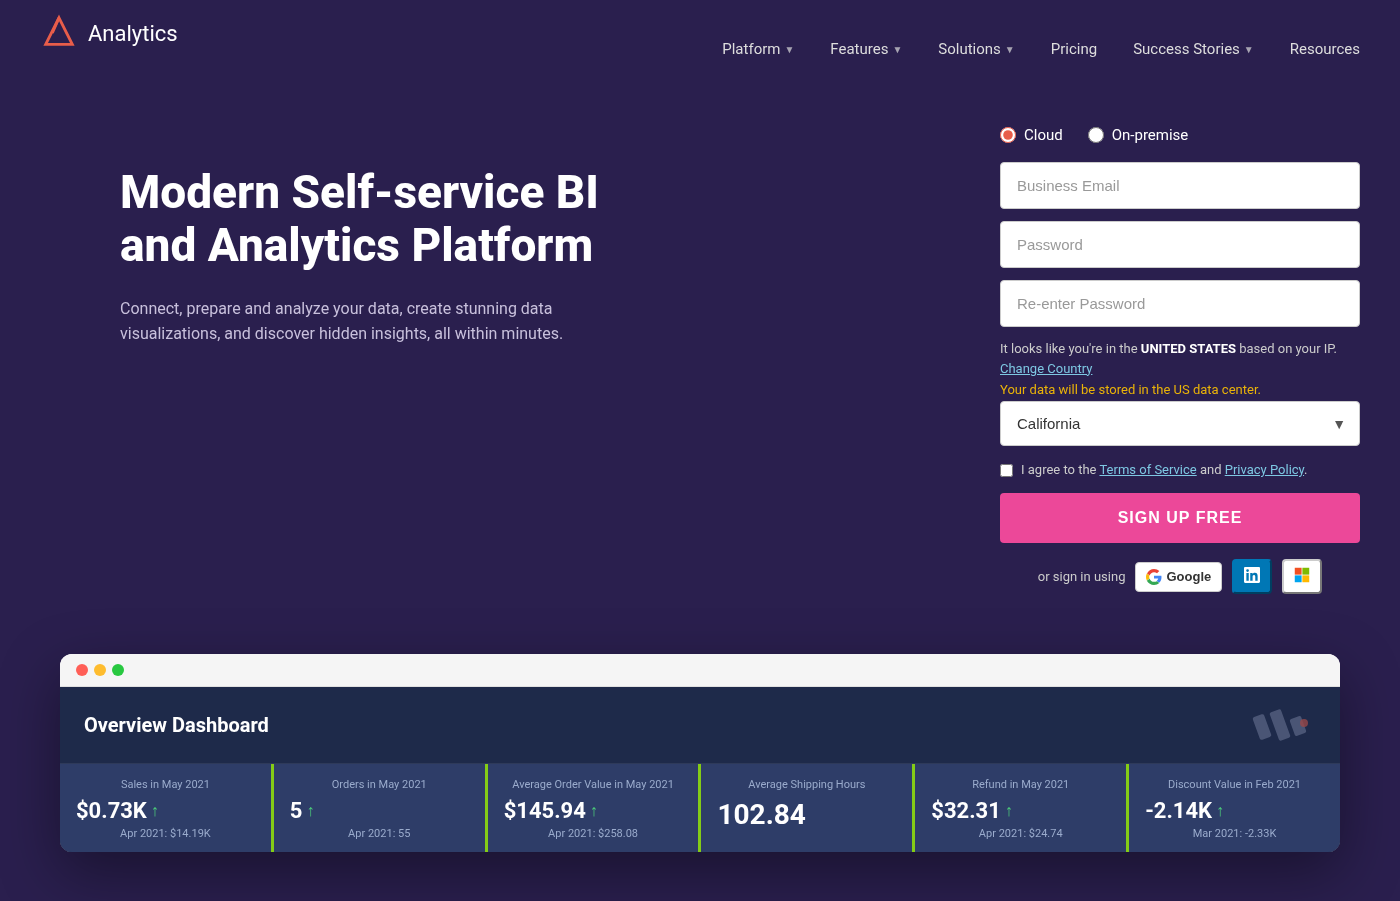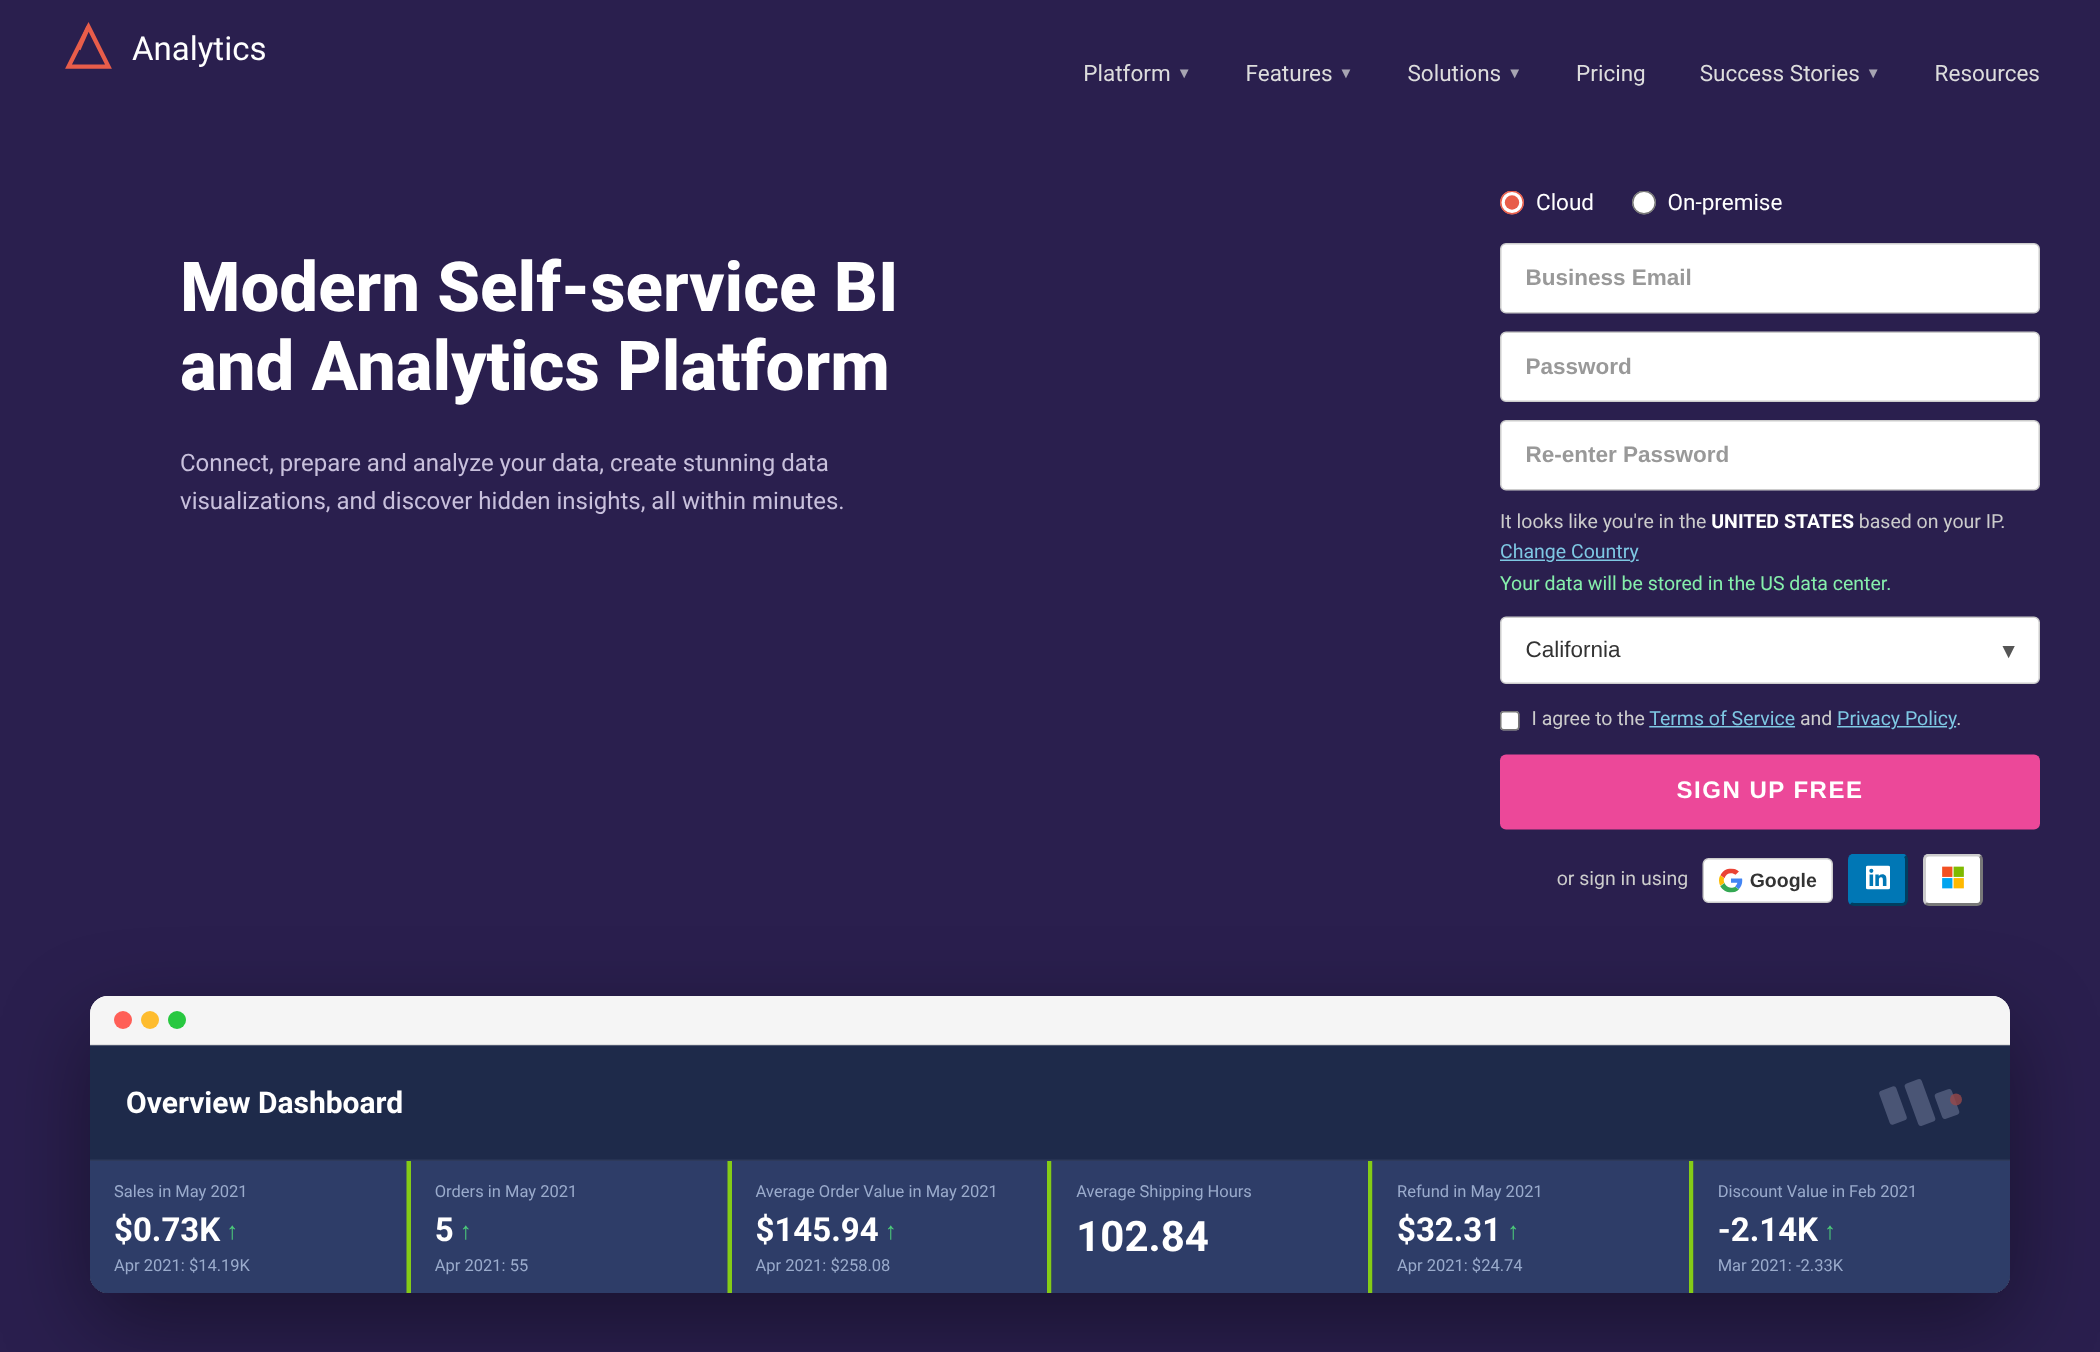--- a/index.html
+++ b/index.html
@@ -105,36 +105,35 @@
     .form-input {
       width: 100%;
       padding: 14px 16px;
       margin-bottom: 12px;
       border: 1.5px solid #ccc;
       border-radius: 4px;
       font-size: 15px;
       background: #fff;
       color: #333;
       outline: none;
-      font-weight: bold;
     }
     .form-input::placeholder { color: #999; }
 
     .location-note {
       font-size: 13px;
       color: #ccc;
       margin-bottom: 4px;
       line-height: 1.5;
     }
     .location-note strong { color: #fff; }
     .location-note a { color: #7ec8e3; }
     .data-center-note {
       font-size: 13px;
-      color: #86efac;
-      margin-bottom: 14px;
+      color: #eab308;
+      margin-bottom: 4px;
     }
 
     .state-select-wrapper {
       position: relative;
       margin-bottom: 16px;
     }
     .state-select {
       width: 100%;
       padding: 13px 40px 13px 16px;
       border: 1.5px solid #ccc;
@@ -221,20 +220,21 @@
       cursor: pointer;
     }
 
     
     .dashboard-preview {
       margin: 20px 60px 0 60px;
       background: #fff;
       border-radius: 12px;
       overflow: hidden;
       box-shadow: 0 20px 60px rgba(0,0,0,0.4);
+      text-align: center;
     }
     .browser-bar {
       background: #f5f5f5;
       padding: 10px 16px;
       display: flex;
       align-items: center;
       gap: 6px;
       border-bottom: 1px solid #e0e0e0;
     }
     .browser-dot {

